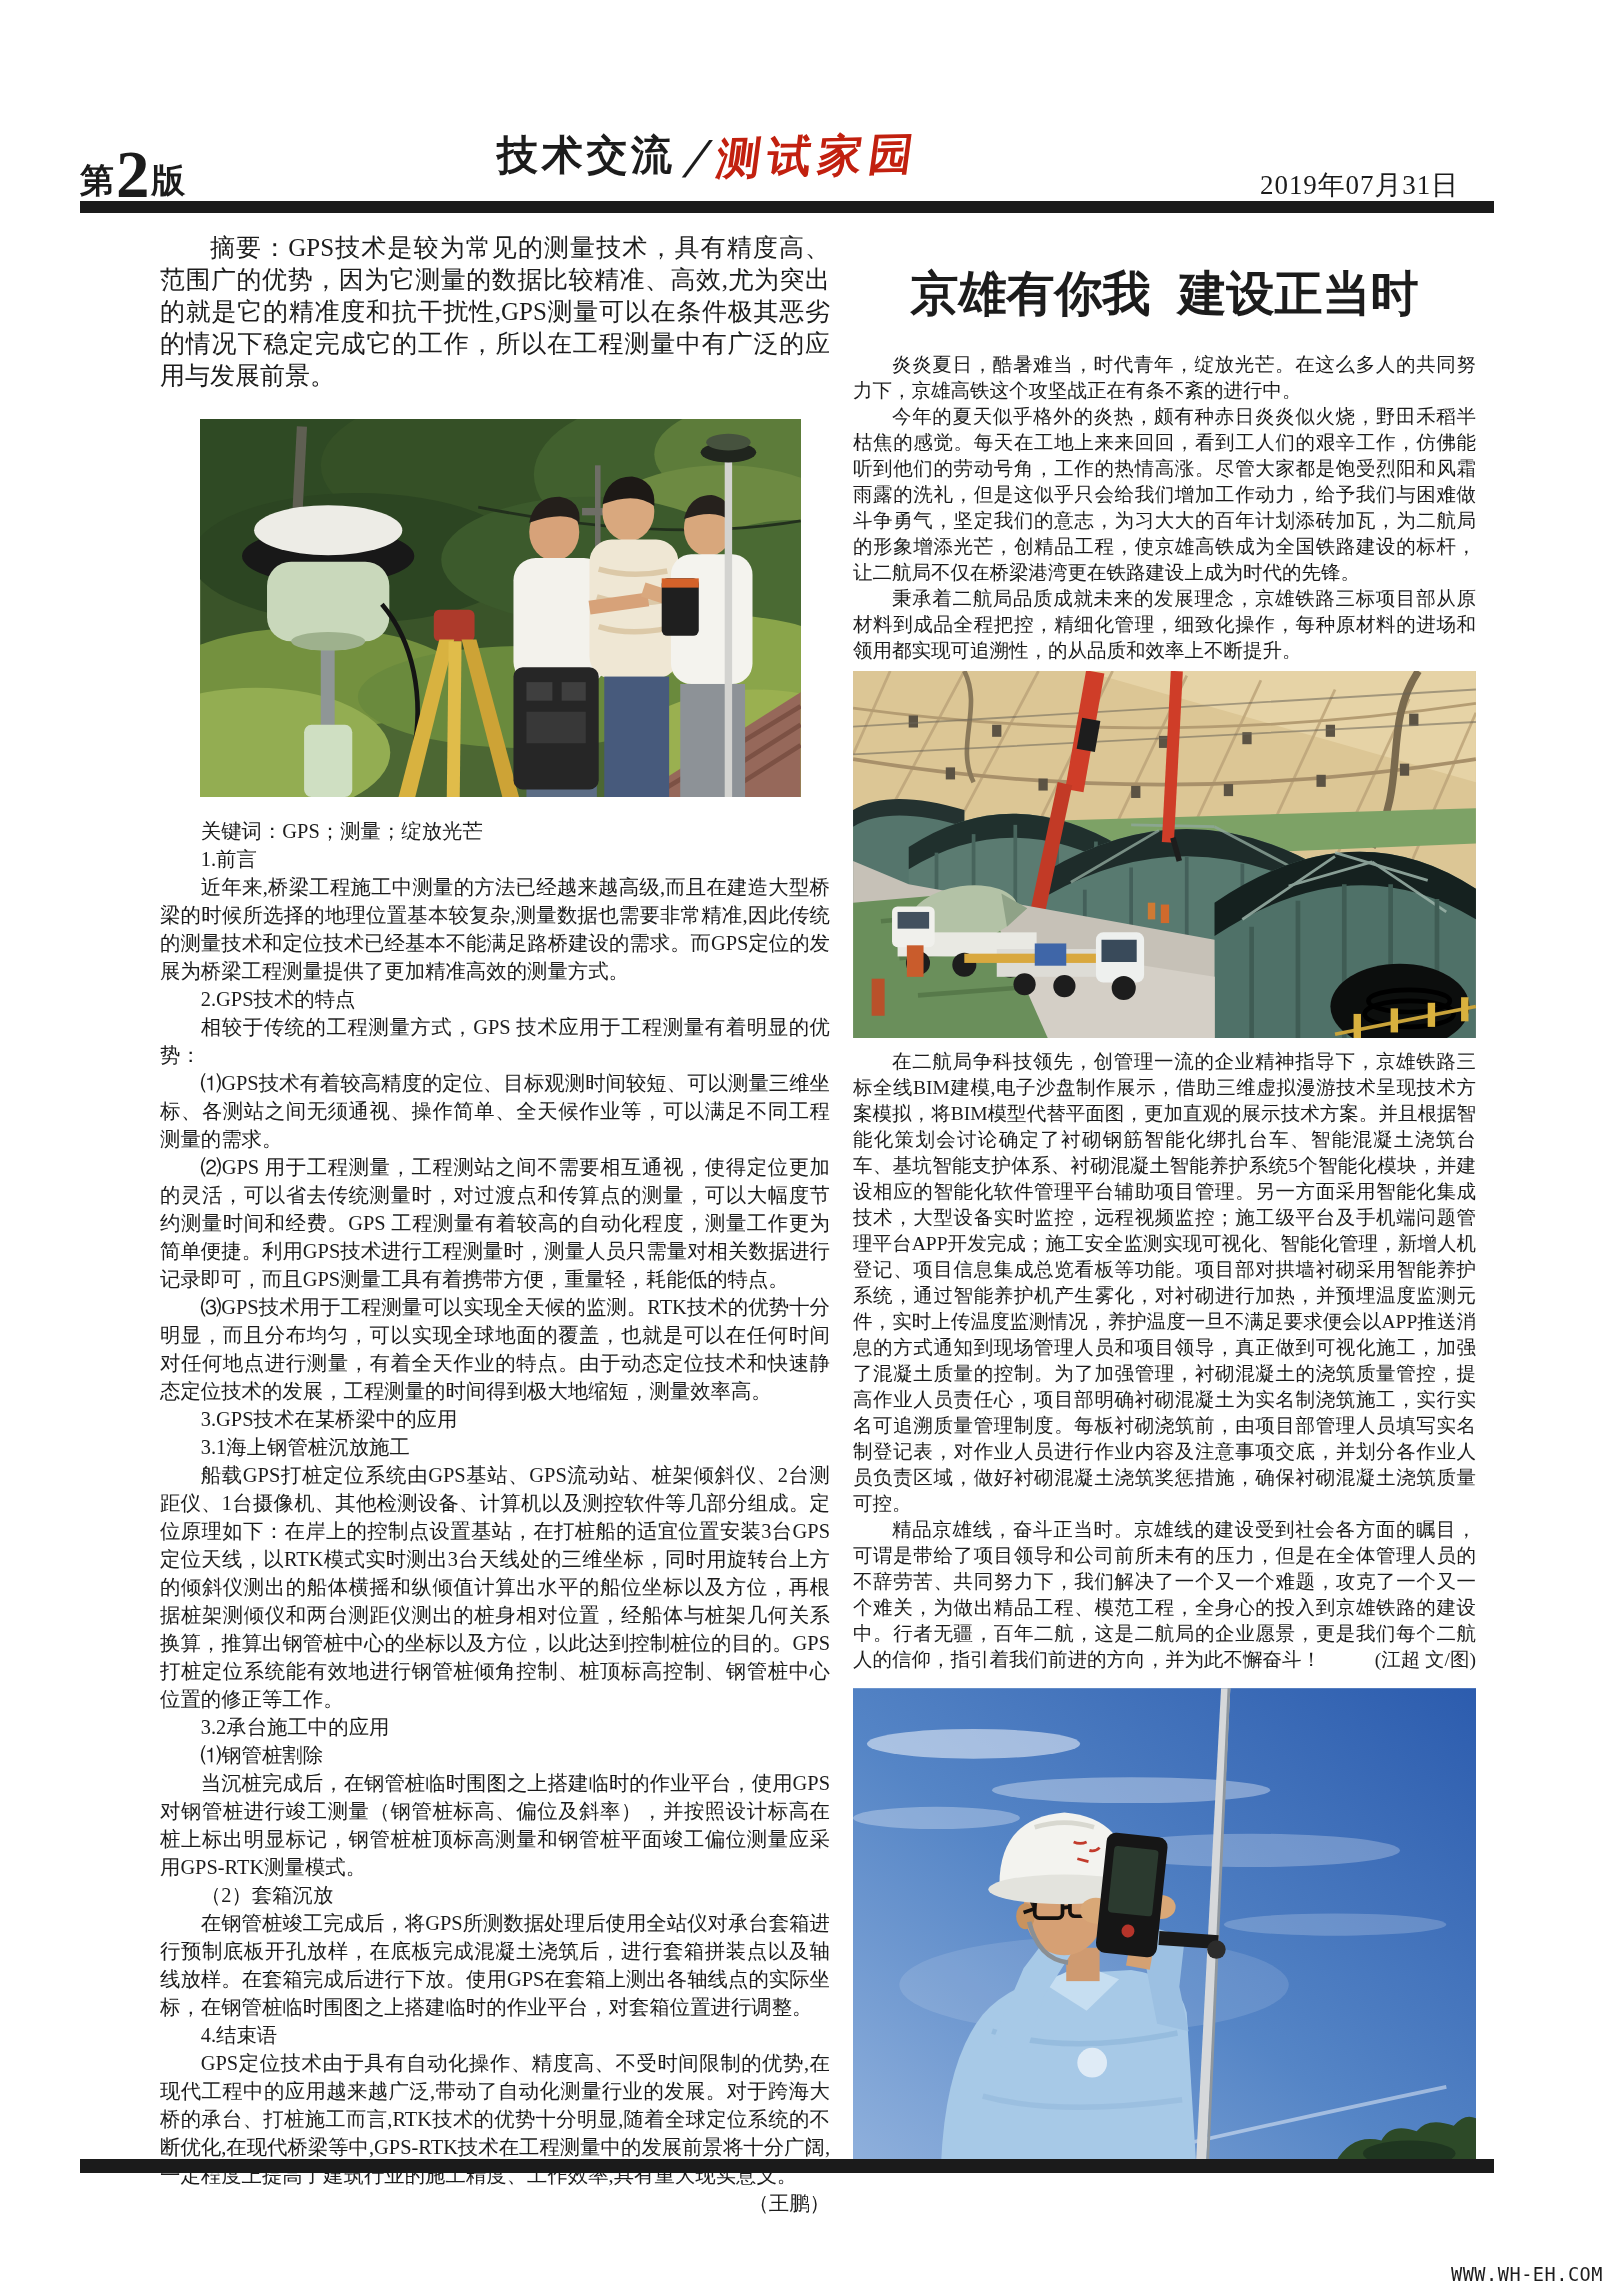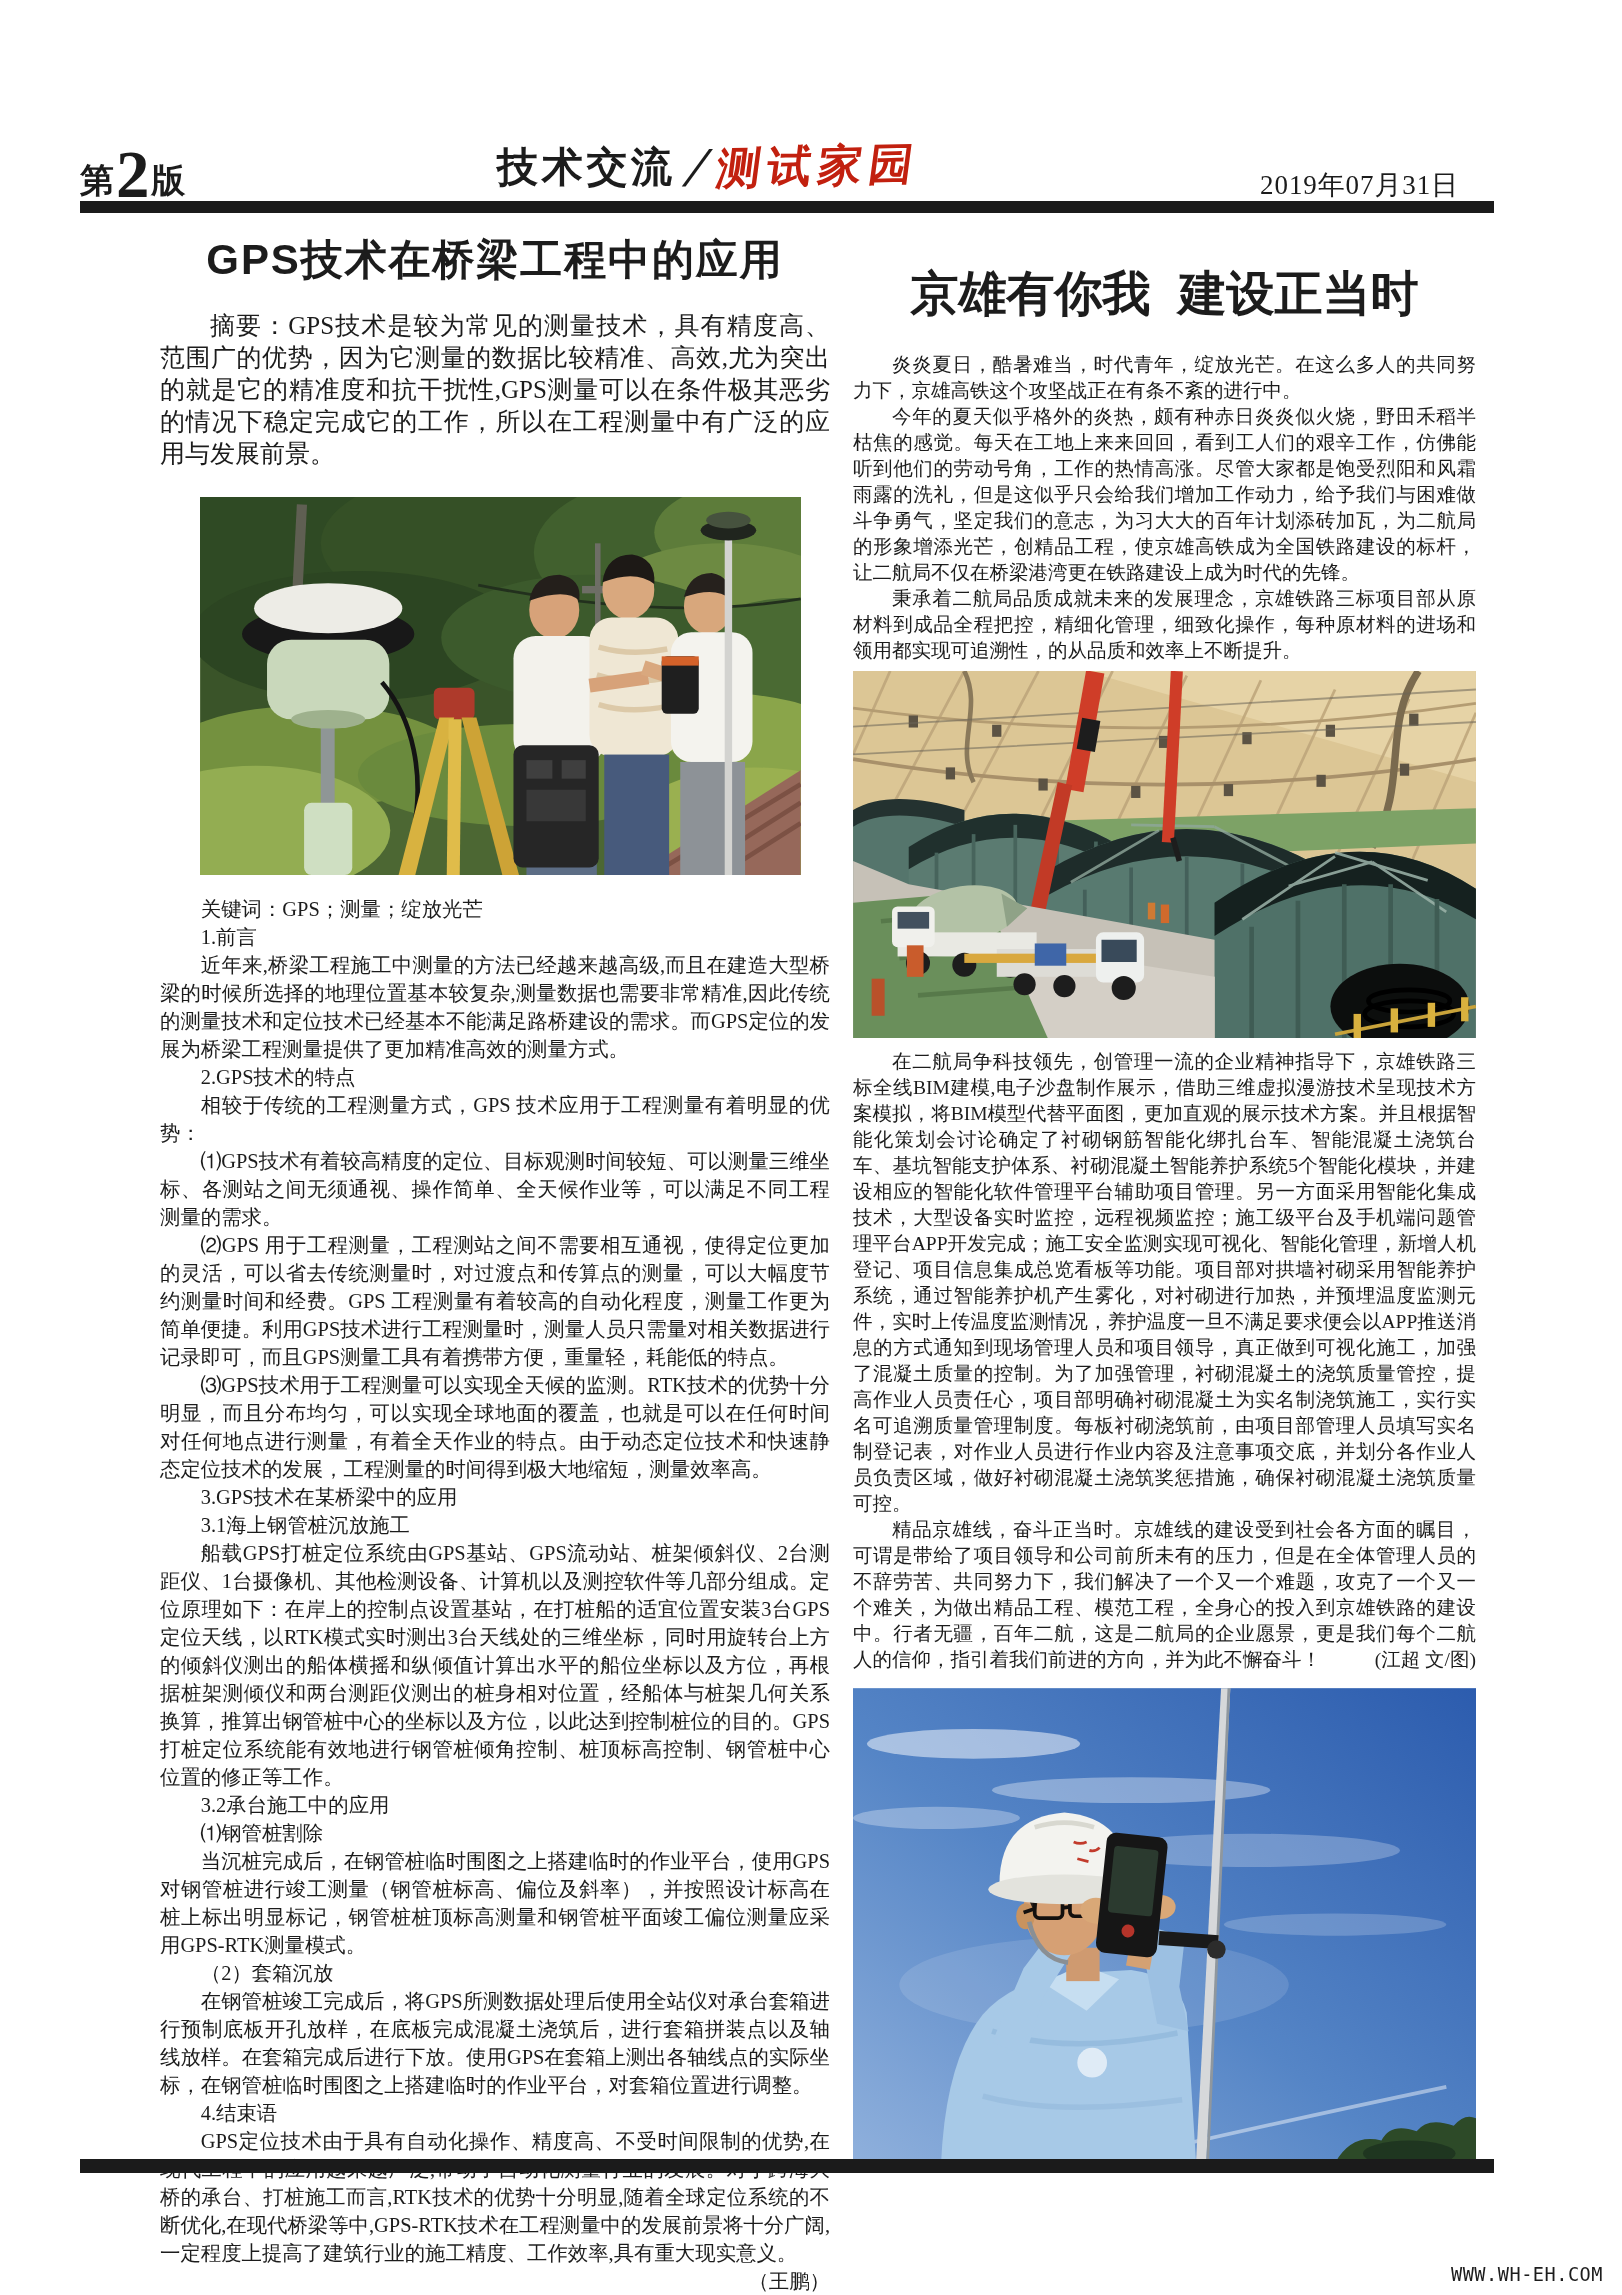--- a/index.html
+++ b/index.html
@@ -11,21 +11,21 @@
   #header-rule { left:80px; top:201px; width:1414px; height:12px; }
   #footer-rule { left:80px; top:2159px; width:1414px; height:14px; }
 
   
   .page-label { position:absolute; left:80px; top:133px; height:69px;
                 display:flex; align-items:flex-end; }
   .pl-cn  { font-size:34px; font-weight:700; line-height:1; padding-bottom:3.7px; }
   .pl-num { font-size:67px; font-weight:700; line-height:0.82; margin:0 1.9px; }
 
   .header-center { position:absolute; left:497px; top:135px; height:65px;
-                   display:flex; align-items:center; gap:13px; }
+                   display:flex; align-items:flex-start; gap:13px; }
   .section-title { font-family:"Liberation Sans","DejaVu Sans",sans-serif;
                    font-size:41px; font-weight:700; letter-spacing:3.7px; line-height:1; }
   .slash { font-size:56px; font-weight:700; font-style:italic; line-height:0.85;
            transform:skewX(-12deg); }
   .masthead { font-size:44px; font-weight:700; color:#c2200f; letter-spacing:6.5px;
               line-height:1; transform:skewX(-9deg) rotate(-1.5deg);
               padding-bottom:1.9px; }
   .date { position:absolute; top:167px; right:163px; font-size:27px; letter-spacing:0.9px; }
 
   
@@ -69,21 +69,20 @@
 <div class="header-center">
   <span class="section-title">技术交流</span>
   <span class="slash">/</span>
   <span class="masthead">测试家园</span>
 </div>
 
 <div class="date">2019年07月31日</div>
 <div class="rule" id="header-rule"></div>
 
 <div class="col-left">
-  <div class="article-title-left">GPS技术在桥梁工程中的应用</div>
   <p class="abstract">摘要：GPS技术是较为常见的测量技术，具有精度高、范围广的优势，因为它测量的数据比较精准、高效,尤为突出的就是它的精准度和抗干扰性,GPS测量可以在条件极其恶劣的情况下稳定完成它的工作，所以在工程测量中有广泛的应用与发展前景。</p>
 
   <svg class="photo photo1" width="601" height="378" viewBox="0 0 648 408" role="img" aria-label="三名测量人员在野外草地上查看GPS手簿，旁边为三脚架上的GPS基准站接收机">
     <rect width="648" height="408" fill="#4c6733"></rect>
     <g>
       <rect width="648" height="258" fill="#3a5429"></rect>
       <ellipse cx="80" cy="70" rx="150" ry="90" fill="#2f4a24"></ellipse>
       <ellipse cx="300" cy="50" rx="170" ry="80" fill="#355026"></ellipse>
       <ellipse cx="520" cy="60" rx="160" ry="85" fill="#41602e"></ellipse>
       <ellipse cx="600" cy="38" rx="110" ry="55" fill="#5d7c3a"></ellipse>

